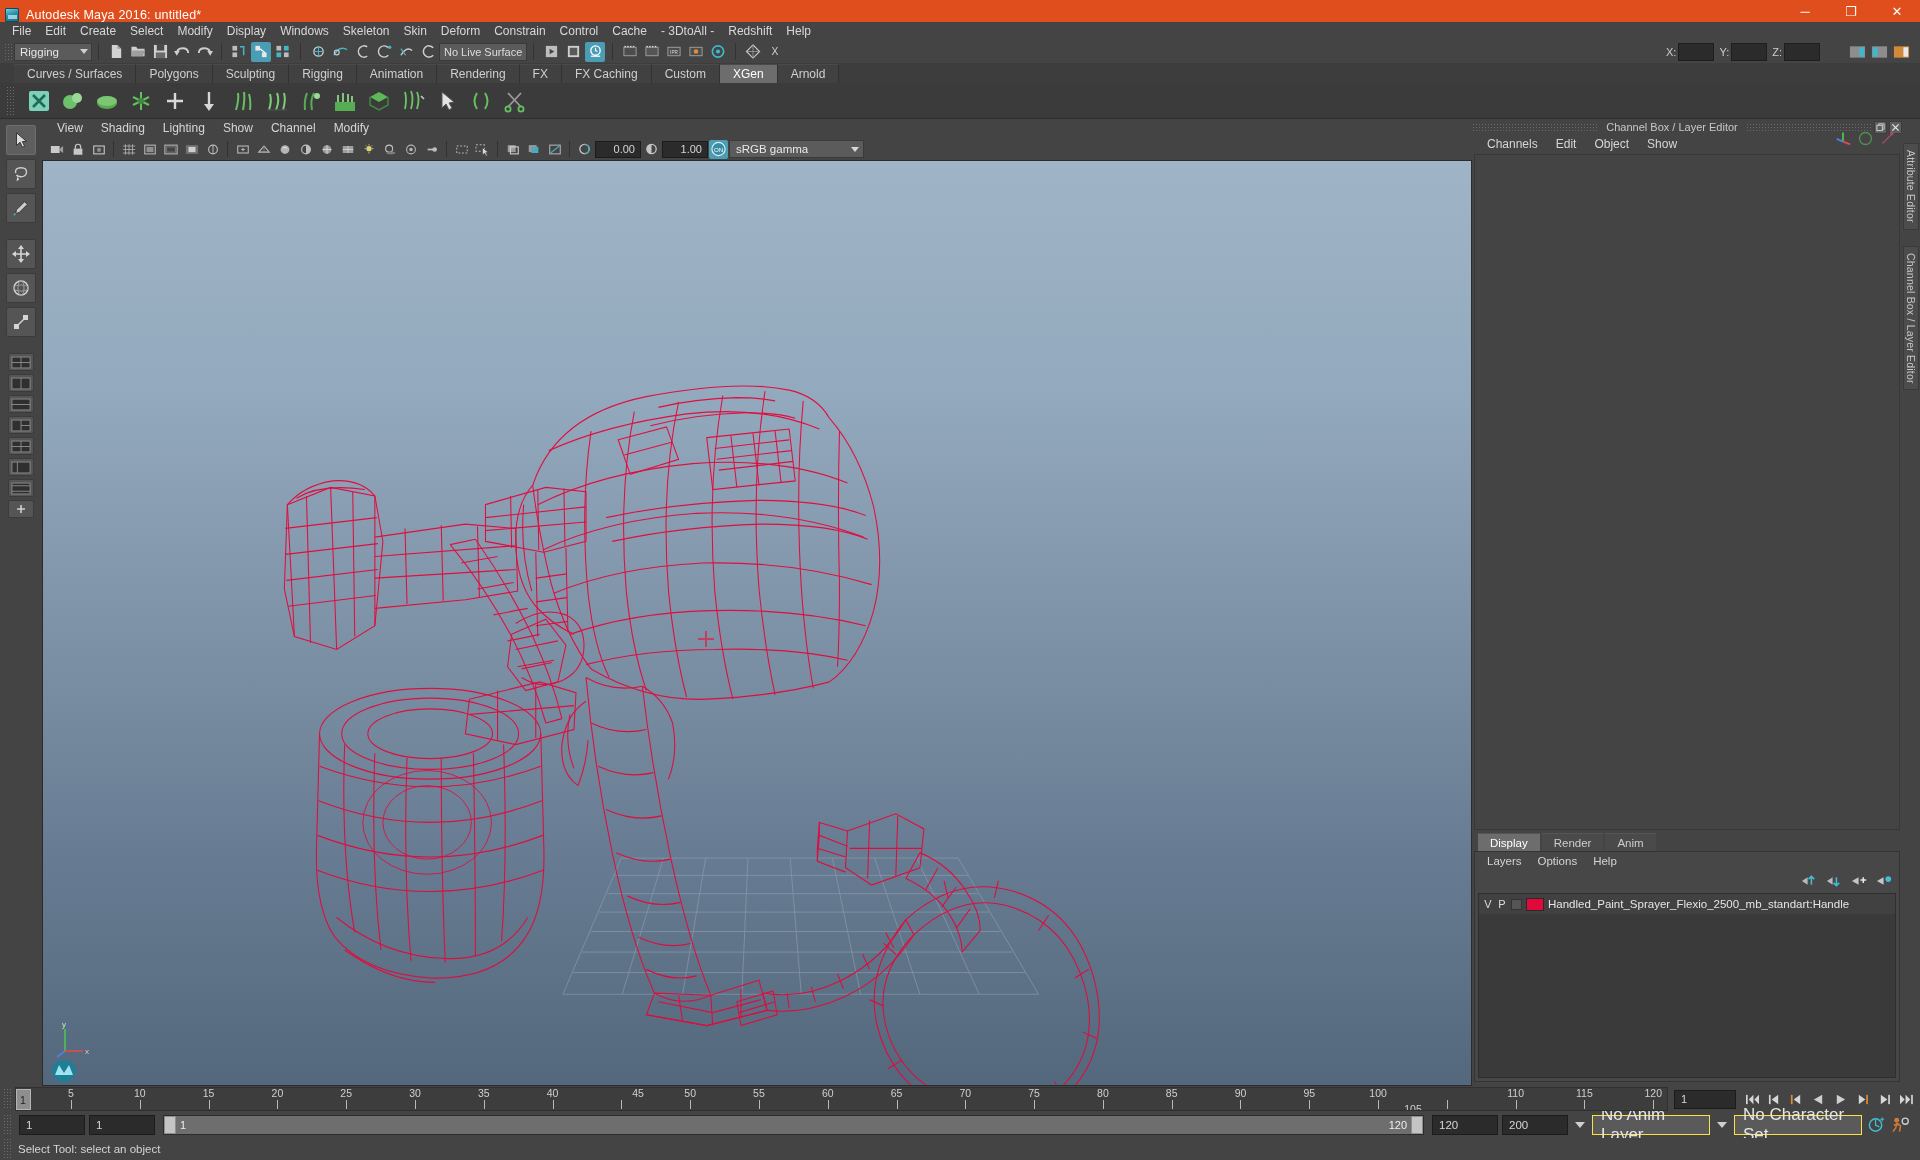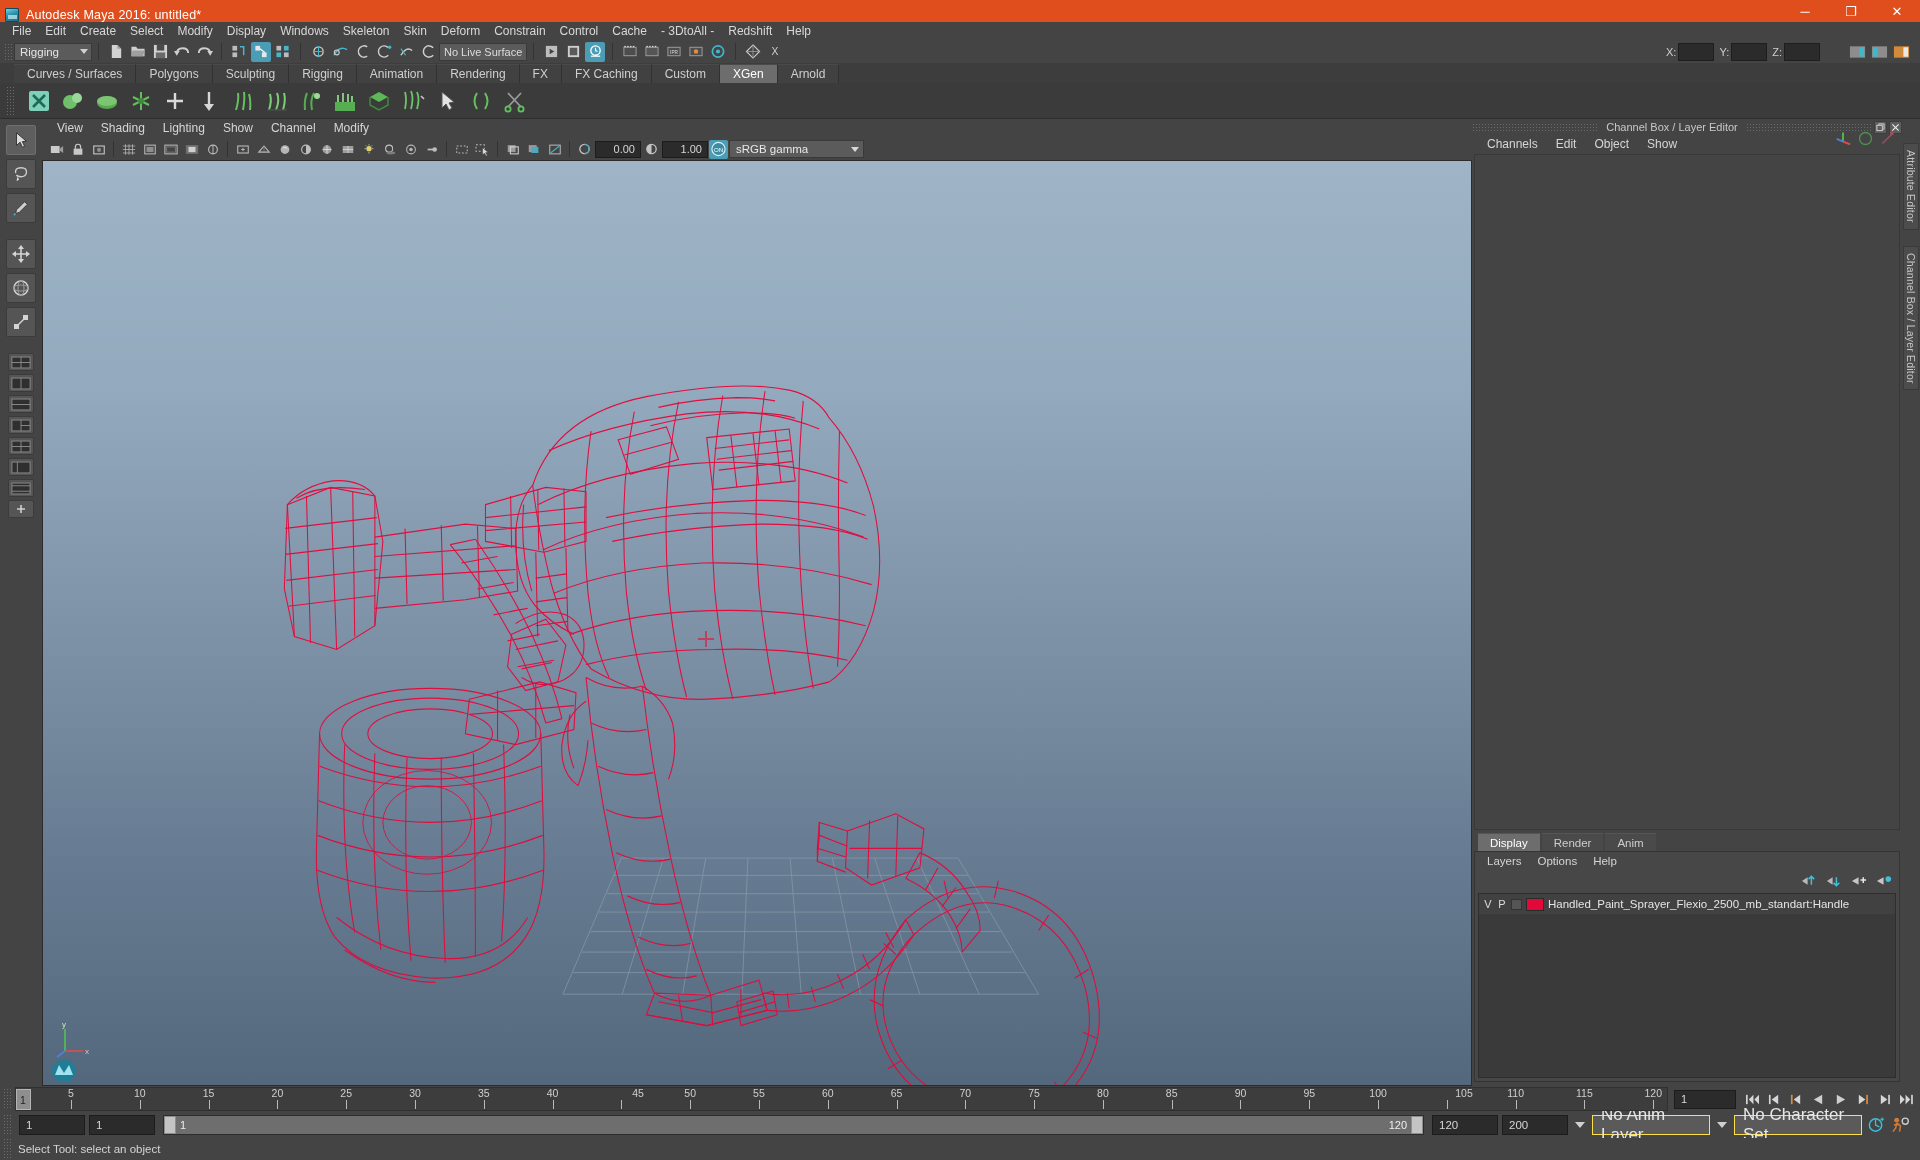--- a/index.html
+++ b/index.html
@@ -1115,21 +1115,21 @@
           <div class="tl-lab" style="left: 1086.91px;">80</div>
           <div class="tl-tick low" style="left: 1155.7px;"></div>
           <div class="tl-lab" style="left: 1155.7px;">85</div>
           <div class="tl-tick low" style="left: 1224.49px;"></div>
           <div class="tl-lab" style="left: 1224.49px;">90</div>
           <div class="tl-tick low" style="left: 1293.28px;"></div>
           <div class="tl-lab" style="left: 1293.28px;">95</div>
           <div class="tl-tick low" style="left: 1362.07px;"></div>
           <div class="tl-lab" style="left: 1362.07px;">100</div>
           <div class="tl-tick low" style="left: 1430.87px;"></div>
-          <div class="tl-lab" style="left: 1448px;">105</div>
+          <div class="tl-lab" style="left: 1397px; margin-top: 16px;">105</div>
           <div class="tl-tick low" style="left: 1499.66px;"></div>
           <div class="tl-lab" style="left: 1499.66px;">110</div>
           <div class="tl-tick low" style="left: 1568.45px;"></div>
           <div class="tl-lab" style="left: 1568.45px;">115</div>
           <div class="tl-tick low" style="left: 1637.24px;"></div>
           <div class="tl-lab" style="left: 1637.24px;">120</div>
         </div>
     </div>
     <div class="tl-field">
       <span>1</span>

